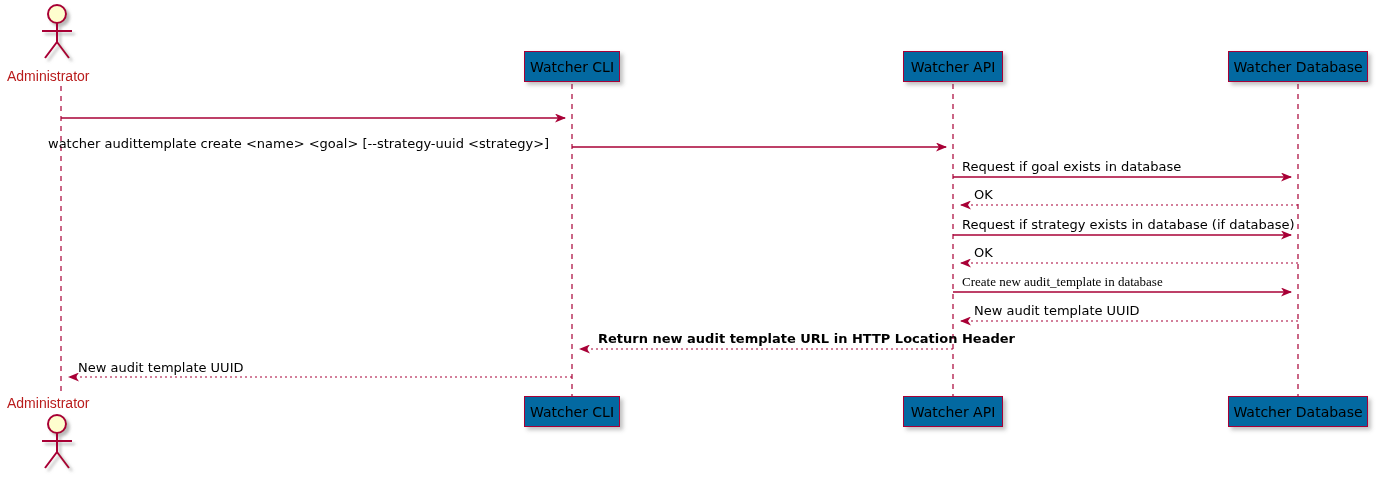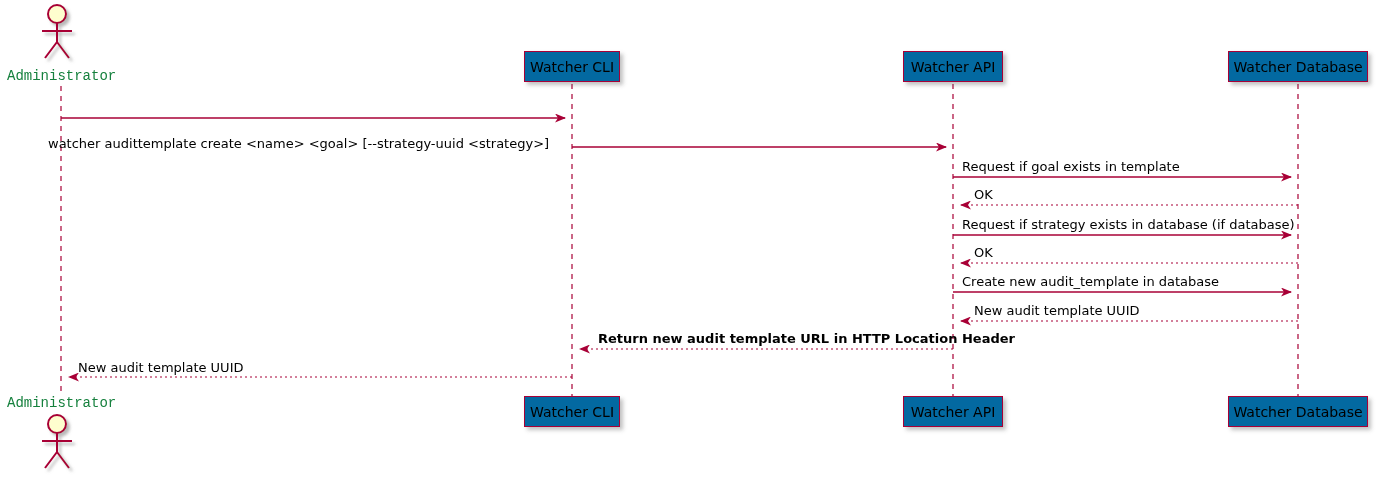--- a/index.html
+++ b/index.html
@@ -39,23 +39,23 @@
     display: flex;
     align-items: center;
     justify-content: center;
     font-family: "DejaVu Sans", sans-serif;
     font-size: 14px;
     color: #000000;
     white-space: nowrap;
   }
   .actor-label {
     position: absolute;
-    font-family: Liberation Mono, monospace;
+    font-family: Liberation Sans, sans-serif;
     font-size: 14px;
-    color: #15803d;
+    color: #b91c1c;
     white-space: nowrap;
   }
 </style>
 </head>
 <body>
 
 <div id="diagram">
 
   <svg width="1379" height="483">
     <defs>
@@ -112,22 +112,22 @@
 
   <div class="participant-box" style="left:524px; top:51px; width:96px; height:31px;">Watcher CLI</div>
   <div class="participant-box" style="left:903px; top:51px; width:100px; height:31px;">Watcher API</div>
   <div class="participant-box" style="left:1228px; top:51px; width:140px; height:31px;">Watcher Database</div>
 
   <div class="participant-box" style="left:524px; top:396px; width:96px; height:31px;">Watcher CLI</div>
   <div class="participant-box" style="left:903px; top:396px; width:100px; height:31px;">Watcher API</div>
   <div class="participant-box" style="left:1228px; top:396px; width:140px; height:31px;">Watcher Database</div>
 
   <div class="msg-label" style="left:48px; top:100px;margin-top:36px;">watcher audittemplate create &lt;name&gt; &lt;goal&gt; [--strategy-uuid &lt;strategy&gt;]</div>
-  <div class="msg-label" style="left:962px; top:159px;">Request if goal exists in template</div>
+  <div class="msg-label" style="left:962px; top:159px;">Request if goal exists in database</div>
   <div class="msg-label" style="left:974px; top:187px;">OK</div>
   <div class="msg-label" style="left:962px; top:217px;">Request if strategy exists in database (if database)</div>
   <div class="msg-label" style="left:974px; top:245px;">OK</div>
-  <div class="msg-label" style="left:962px; top:274px;">Create new audit_template in database</div>
+  <div class="msg-label" style="left:962px; top:274px;font-family:Liberation Serif, serif;">Create new audit_template in database</div>
   <div class="msg-label" style="left:974px; top:303px;">New audit template UUID</div>
   <div class="msg-label" style="left:598px; top:331px;font-weight:bold;">Return new audit template URL in HTTP Location Header</div>
   <div class="msg-label" style="left:78px; top:360px;">New audit template UUID</div>
 
 </div>
 
 </body></html>

